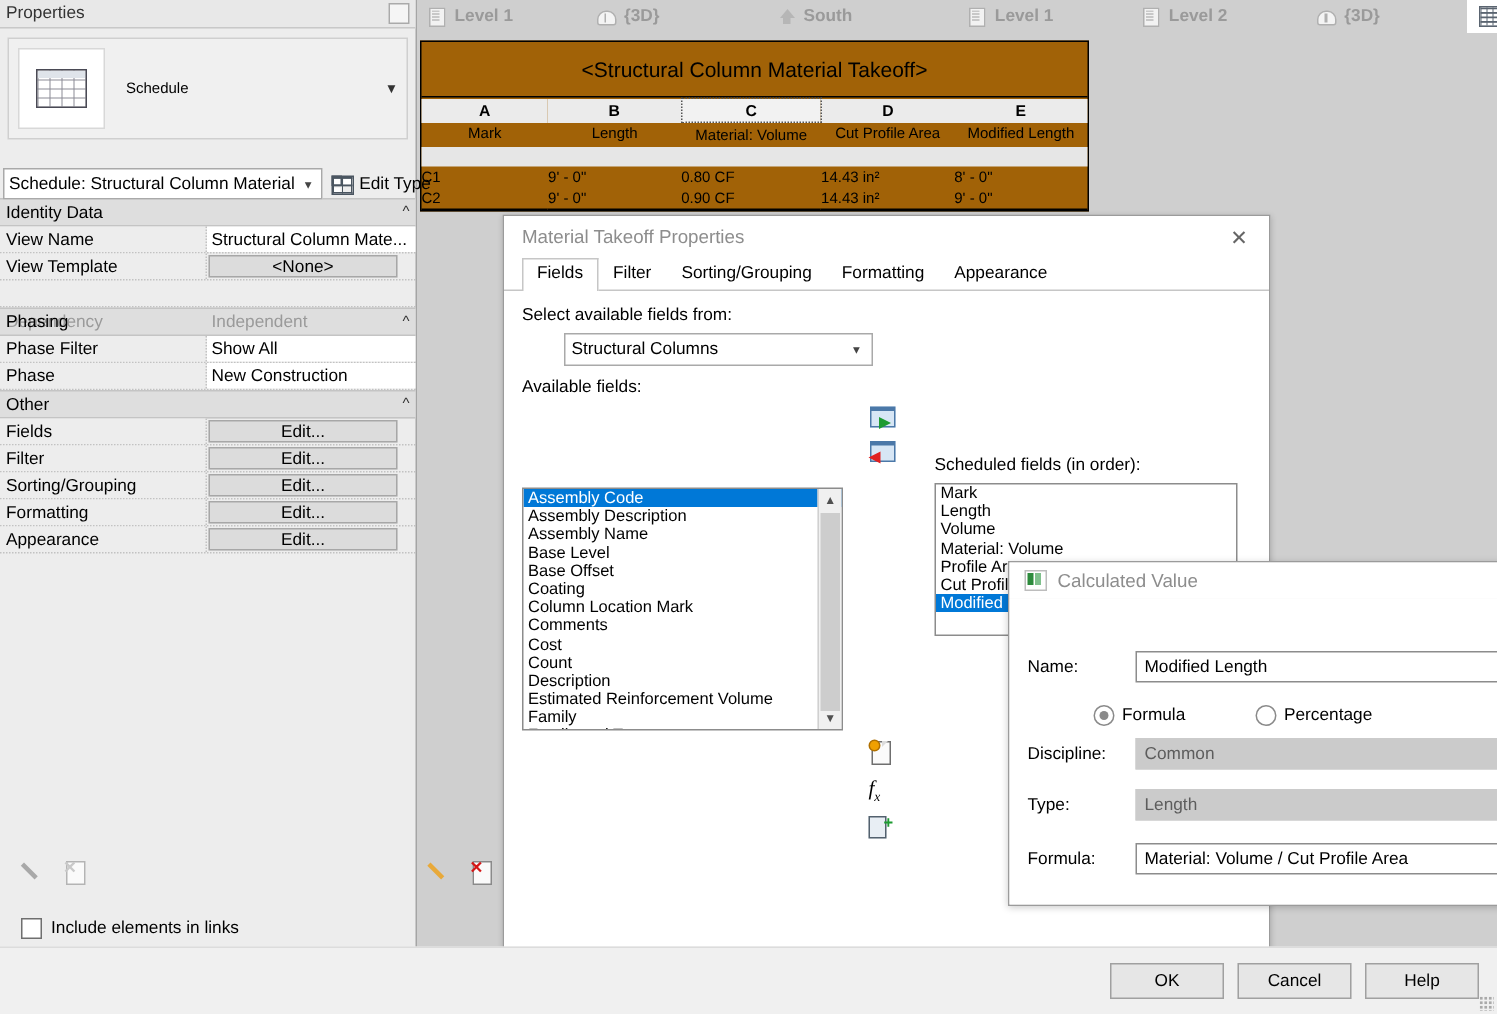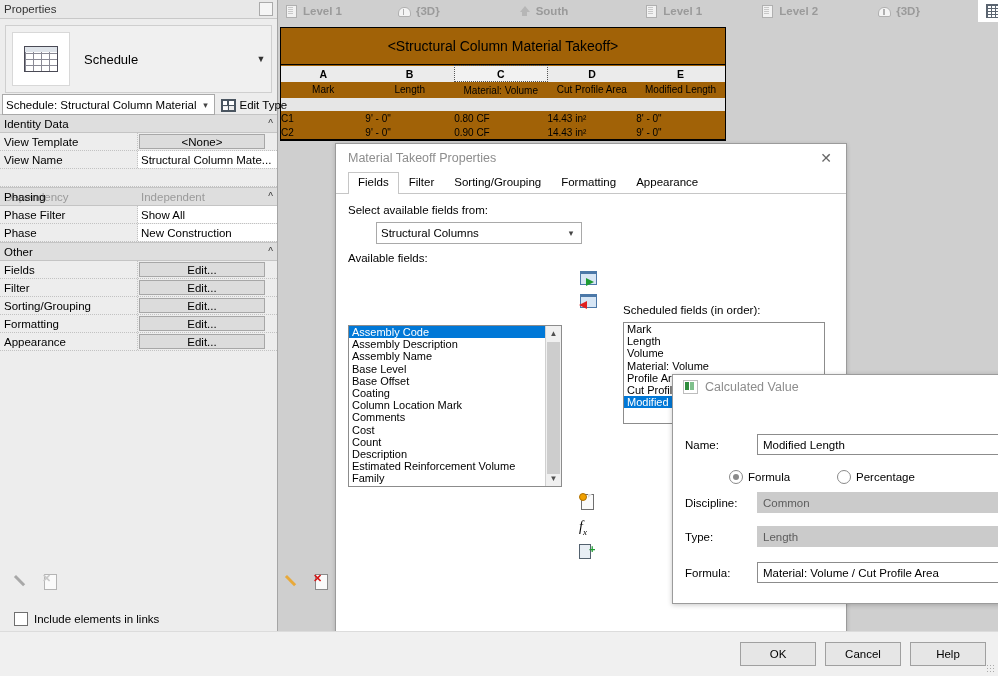--- a/index.html
+++ b/index.html
@@ -120,25 +120,25 @@
     border:1px solid #d8d8d8; display:flex; align-items:center; justify-content:center;
   }
   .thumb-grid {
     width:32px; height:24px; border:1.5px solid #4a4a55; background:#fff;
     background-image:
       linear-gradient(to right,#8a8a95 1px,transparent 1px),
       linear-gradient(to bottom,#8a8a95 1px,transparent 1px);
     background-size:8px 6px;
     box-shadow: inset 0 6px 0 -1px #dfe4ea;
   }
-  .type-name { flex:1; font-size:13px; padding-left:8px; }
+  .type-name { flex:1; font-size:10px; padding-left:8px; }
   .type-caret { width:20px; text-align:center; color:#333; font-size:9px; }
 
   .typerow {
-    margin:2px 0 0 0; height:19px; display:flex; align-items:center;
+    margin:20px 0 0 0; height:19px; display:flex; align-items:center;
     padding:0 2px;
   }
   .type-combo {
     flex:1; height:19px; border:1px solid #a9a9a9; background:#fff;
     display:flex; align-items:center; font-size:11.5px; padding-left:3px;
   }
   .type-combo .cval { flex:1; white-space:nowrap; overflow:hidden; }
   .type-combo .carrow { width:18px; text-align:center; font-size:9px; color:#444; }
   .edittype {
     display:flex; align-items:center; gap:4px; padding:0 4px 0 6px;
@@ -456,26 +456,26 @@
         <span>Edit Type</span>
       </div>
     </div>
 
     <div class="grp-hdr">
       <span>Identity Data</span>
       <span class="spacer"></span>
       <span class="chev">^</span>
     </div>
     <div class="prow">
+      <div class="pname">View Name</div>
+      <div class="pval">Structural Column Mate...</div>
+    </div>
+    <div class="prow">
       <div class="pname">View Template</div>
       <div class="pval btn">&lt;None&gt;</div>
-    </div>
-    <div class="prow">
-      <div class="pname">View Name</div>
-      <div class="pval">Structural Column Mate...</div>
     </div>
     <div class="prow dim">
       <div class="pname">Dependency</div>
       <div class="pval gray">Independent</div>
     </div>
 
     <div class="grp-hdr">
       <span>Phasing</span>
       <span class="spacer"></span>
       <span class="chev">^</span>

